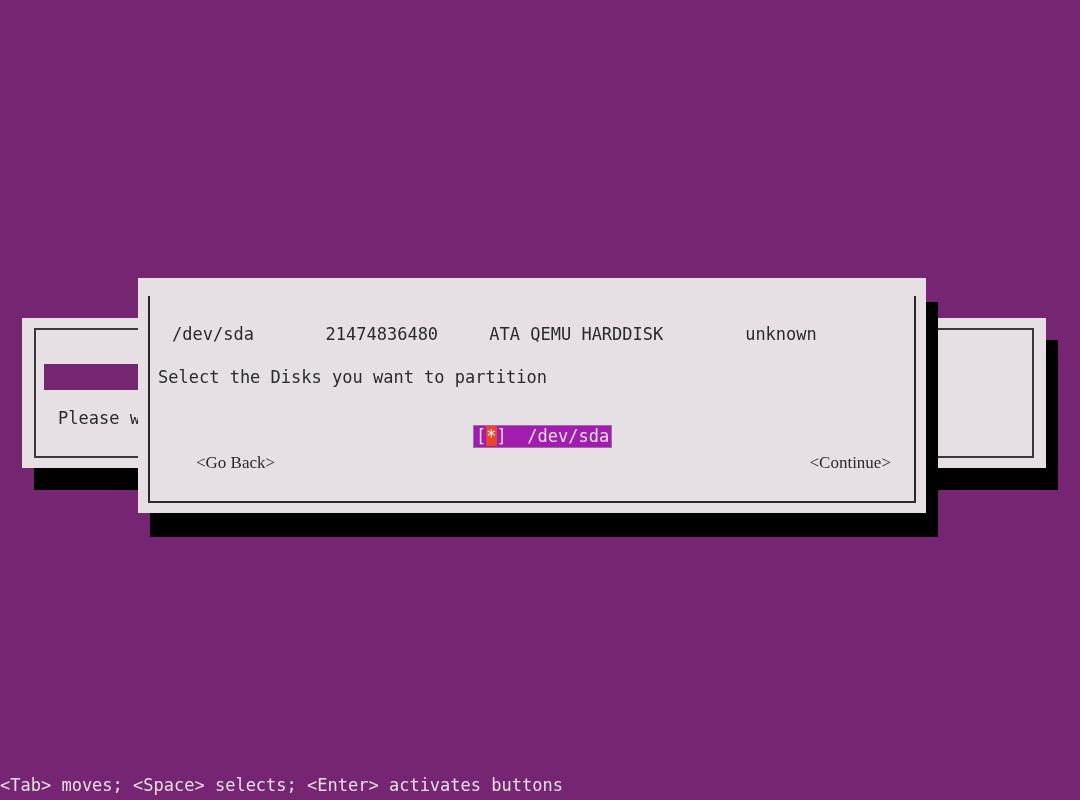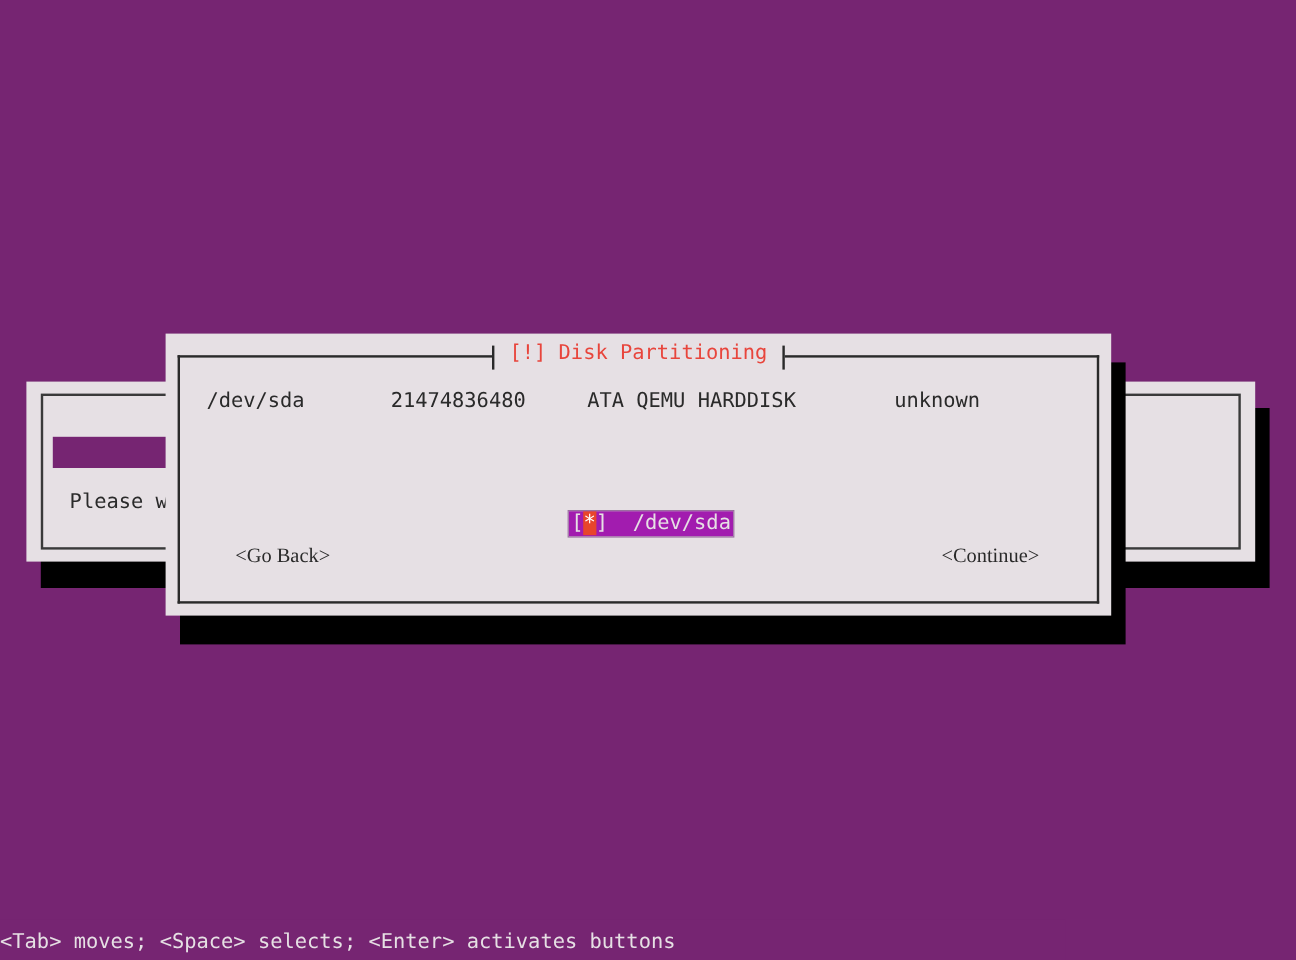--- a/index.html
+++ b/index.html
@@ -172,21 +172,21 @@
     white-space: pre;
     background: transparent;
     border: none;
     padding: 0;
     font-family: Liberation Serif, serif;
     font-size: inherit;
     line-height: 1;
     cursor: pointer;
   }
   .btn.go-back  { left: 58px; }
-  .btn.continue { right: 60px; }
+  .btn.continue { right: 35px; }
 
   
   .statusbar {
     position: absolute;
     left: 0;
     bottom: 0;
     width: 888px;
     height: 34px;
     background: #762572;
   }
@@ -211,32 +211,26 @@
     <div class="bg-progress-fill" id="bg-progress-fill" style="width: 12%;"></div>
   </div>
 
   <div class="bg-wait-text">Please wa</div>
 </div>
 
 <div class="main-dialog-shadow"></div>
 
 <div class="main-dialog">
 
-  <div class="title-row">
-    <div class="title-rule left"></div>
-    <div class="title-tick left"></div>
-    <div class="title-text">[!] Disk Partitioning</div>
-    <div class="title-tick right"></div>
-    <div class="title-rule right"></div>
-  </div>
 
   <div class="main-frame"></div>
 
   <div class="disk-row">/dev/sda       21474836480     ATA QEMU HARDDISK        unknown</div>
 
+  <div class="prompt-row">Select the Disks you want to partition</div>
 
   <div class="choice-row"><span>[</span><span class="choice-mark">*</span><span>]</span><span>  </span><span>/dev/sda</span></div>
 
   <button class="btn go-back">&lt;Go Back&gt;</button>
 
   <button class="btn continue">&lt;Continue&gt;</button>
 </div>
 
 <div class="statusbar">
   <div class="statusbar-text">&lt;Tab&gt; moves; &lt;Space&gt; selects; &lt;Enter&gt; activates buttons</div>

